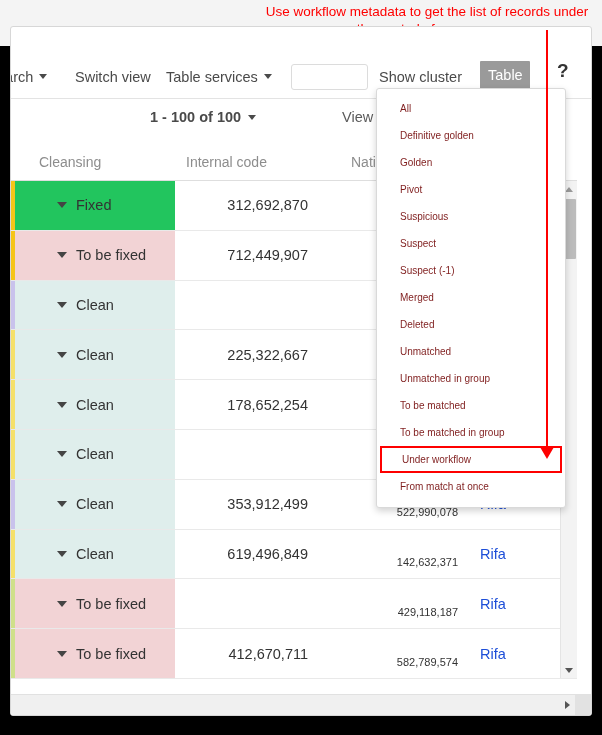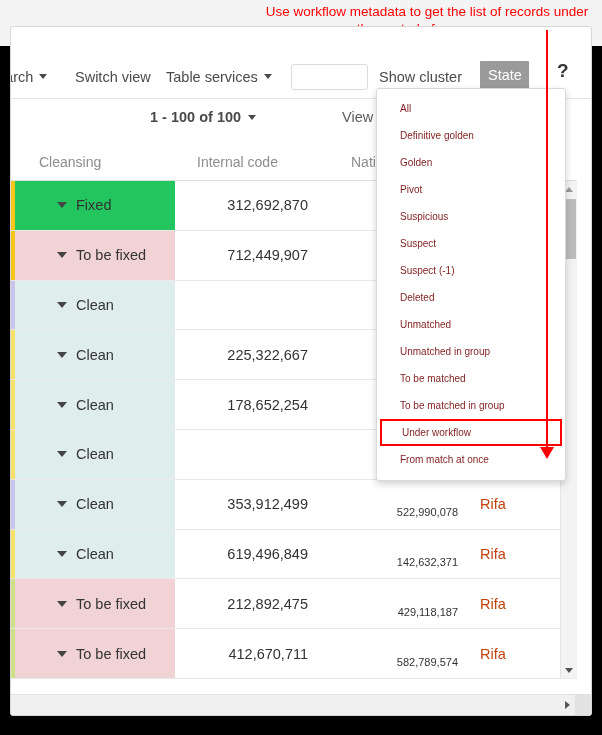--- a/index.html
+++ b/index.html
@@ -129,21 +129,21 @@
   .thead{
     position:absolute;left:0;top:0;width:566px;height:38px;
     border-bottom:1px solid #dedede;
     box-sizing:border-box;
   }
   .th{
     position:absolute;top:11px;
     color:#8d8d8d;font-size:14px;
   }
   .th-cleansing{left:28px;}
-  .th-internal{left:186px;}
+  .th-internal{left:175px;}
   .th-national{left:340px;}
 
   .tbody{
     position:absolute;left:0;top:38px;width:566px;height:497px;
   }
   .row{
     position:relative;
     height:49.8px;
     border-bottom:1px solid #e9e9e9;
     box-sizing:border-box;
@@ -175,21 +175,21 @@
   .row .c-national{
     position:absolute;left:314px;top:8px;width:150px;height:100%;
     display:flex;align-items:center;justify-content:flex-end;
     padding-right:17px;box-sizing:border-box;
     color:#333;font-size:11px;
   }
   .row .c-extra{
     position:absolute;left:464px;top:0;width:102px;height:100%;
     display:flex;align-items:center;
     padding-left:5px;box-sizing:border-box;
-    color:#c2410c;font-size:14.5px;
+    color:#1d4ed8;font-size:14.5px;
   }
 
   
   .vscroll{
     position:absolute;right:16px;top:38px;width:16px;height:497px;
     background:#f3f3f3;border-left:1px solid #e4e4e4;
   }
   .vscroll .up,.vscroll .down{
     position:absolute;left:0;width:16px;height:16px;
     display:flex;align-items:center;justify-content:center;
@@ -296,21 +296,21 @@
       </div>
       <div class="tb-item tb-services">
         <span>Table services</span>
         <span class="caret"></span>
       </div>
       <input class="tb-input" value="" placeholder="" style="">
       <div class="tb-item tb-cluster">
         <span>Show cluster</span>
       </div>
       <div class="tb-state">
-        <span>State</span>
+        <span>Table</span>
         <span class="caret"></span>
       </div>
       <div class="tb-help">?</div>
     </div>
 
     <div class="pager-row">
       <div class="pager">
         <span>1 - 100 of 100</span>
         <span class="caret"></span>
       </div>
@@ -402,21 +402,20 @@
             <div class="c-internal">619,496,849</div>
             <div class="c-national">142,632,371</div>
             <div class="c-extra">Rifa</div>
           </div>
           <div class="row">
             <div class="flag" style="background:#cfe08a"></div>
             <div class="c-cleansing" style="background:#f2d3d5">
               <span class="arrow"></span>
               <span class="lbl">To be fixed</span>
             </div>
-            <div class="c-internal">212,892,475</div>
             <div class="c-national">429,118,187</div>
             <div class="c-extra">Rifa</div>
           </div>
           <div class="row">
             <div class="flag" style="background:#cfe08a"></div>
             <div class="c-cleansing" style="background:#f2d3d5">
               <span class="arrow"></span>
               <span class="lbl">To be fixed</span>
             </div>
             <div class="c-internal">412,670,711</div>
@@ -444,20 +443,21 @@
     </div>
 
     <div class="dropdown" id="dropdown">
         <div class="dd-item">All</div>
         <div class="dd-item">Definitive golden</div>
         <div class="dd-item">Golden</div>
         <div class="dd-item">Pivot</div>
         <div class="dd-item">Suspicious</div>
         <div class="dd-item">Suspect</div>
         <div class="dd-item">Suspect (-1)</div>
+        <div class="dd-item">Merged</div>
         <div class="dd-item">Deleted</div>
         <div class="dd-item">Unmatched</div>
         <div class="dd-item">Unmatched in group</div>
         <div class="dd-item">To be matched</div>
         <div class="dd-item">To be matched in group</div>
         <div class="dd-item highlight">Under workflow</div>
         <div class="dd-item">From match at once</div>
       </div>
   </div>
 

